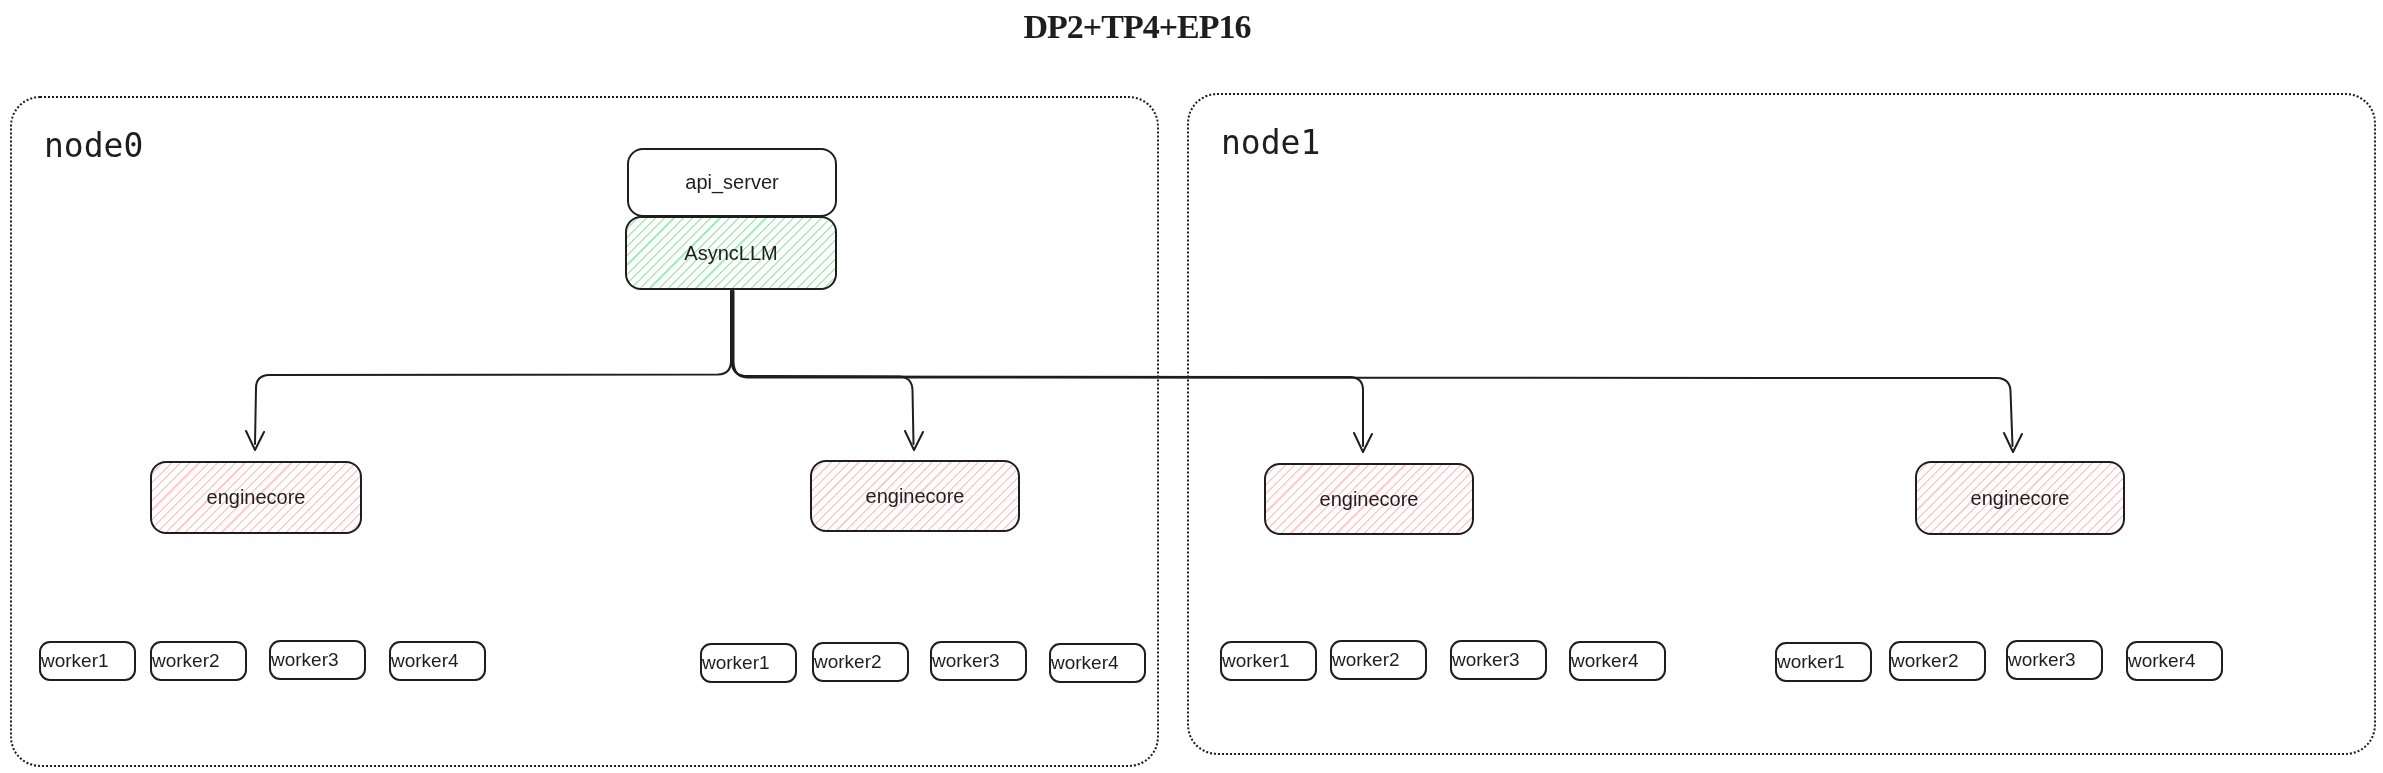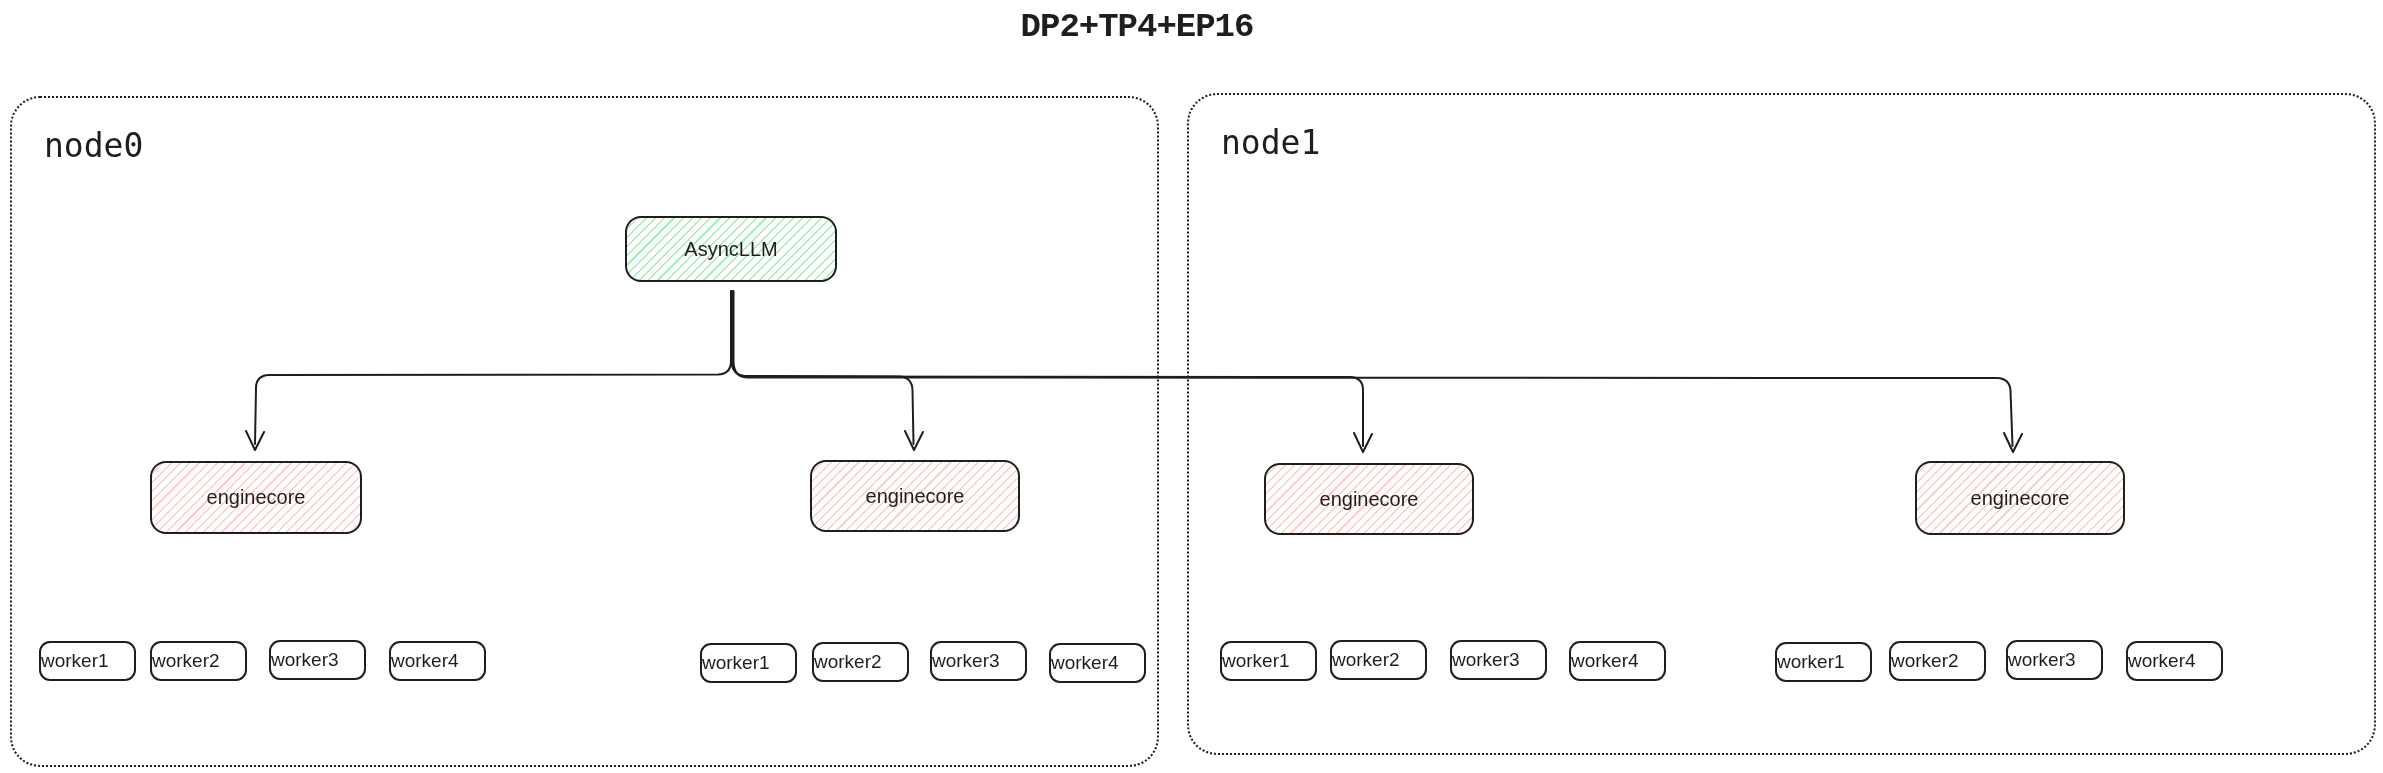--- a/index.html
+++ b/index.html
@@ -10,21 +10,21 @@
     background: #ffffff;
     font-family: "Liberation Sans", sans-serif;
     color: #1e1e1e;
     overflow: hidden;
   }
   .title {
     position: absolute;
     top: 8px;
     left: 1137px;
     transform: translateX(-50%);
-    font-family: Liberation Mono, monospace;
+    font-family: Liberation Serif, serif;
     font-size: 34px;
     font-weight: 600;
     letter-spacing: -1px;
     white-space: nowrap;
     color: #1e1e1e;
   }
   .node {
     position: absolute;
     border: 2.5px dotted #1e1e1e;
     border-radius: 30px;
@@ -179,17 +179,20 @@
         <span>worker2</span>
       </div>
     <div class="worker" style="left:817px; top:545px;">
         <span>worker3</span>
       </div>
     <div class="worker" style="left:937px; top:546px;">
         <span>worker4</span>
       </div>
   </div>
 
-  <div class="box hatch-green" style="left:625px; top:216px; width:212px; height:66px;">
+  <div class="box" style="left:627px; top:148px; width:210px; height:69px;">
+    <span>api_server</span>
+  </div>
+  <div class="box hatch-green" style="left:625px; top:216px; width:212px; height:74px;">
     <span>AsyncLLM</span>
   </div>
 
 </div>
 
 </body></html>

